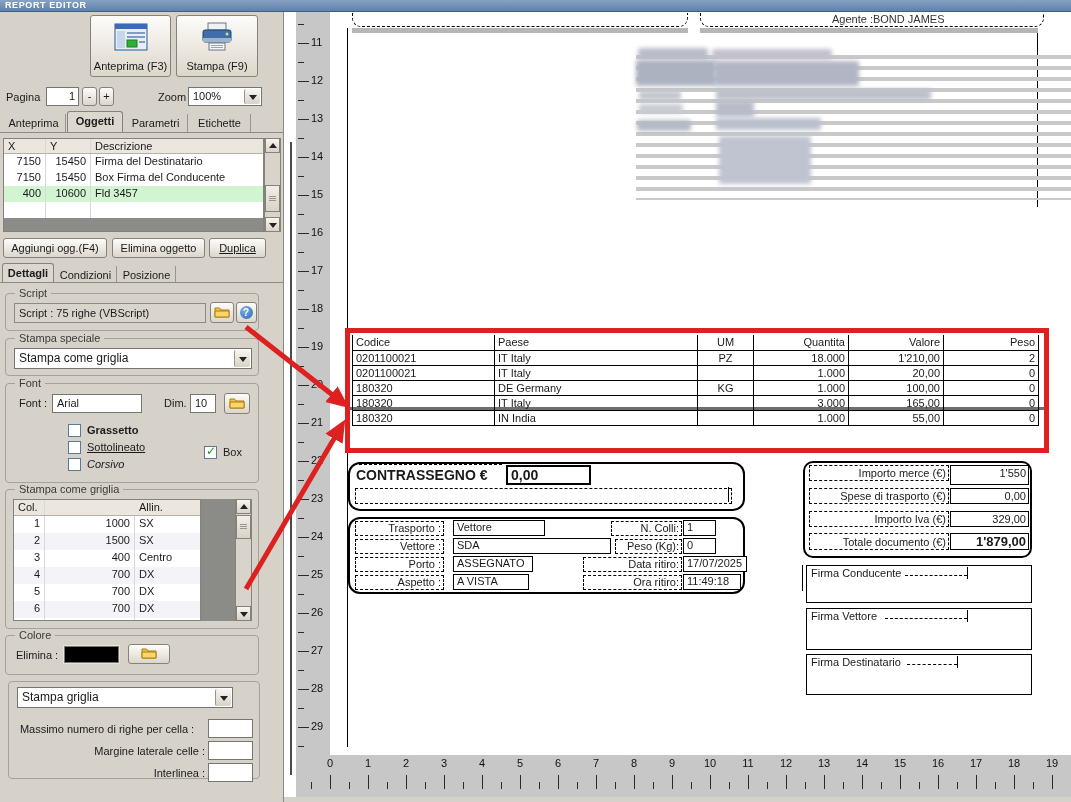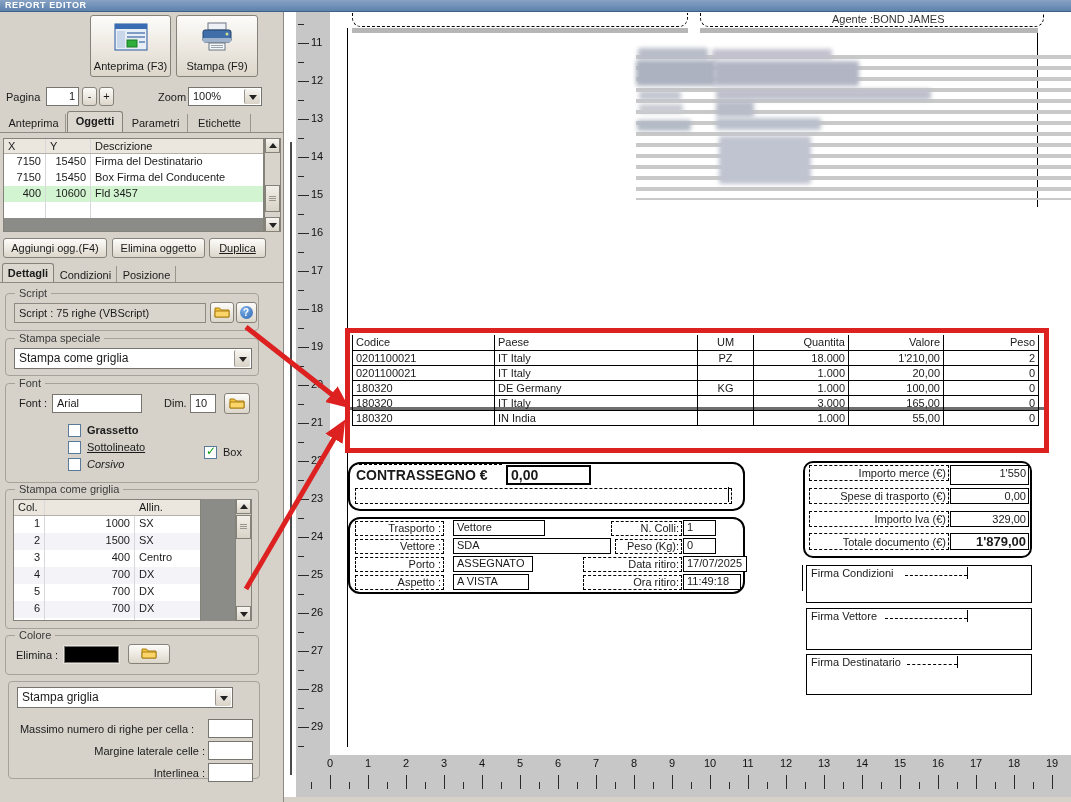--- a/index.html
+++ b/index.html
@@ -583,21 +583,21 @@
   <div class="dbox rt" style="left:4px;top:25px;width:140px;height:16px;padding-top:1px;">Spese di trasporto (€)</div>
   <div class="sbox rt" style="left:145px;top:25px;width:79px;height:16px;padding-top:1px;">0,00</div>
   <div class="dbox rt" style="left:4px;top:48px;width:140px;height:16px;padding-top:1px;">Importo Iva (€)</div>
   <div class="sbox rt" style="left:145px;top:48px;width:79px;height:16px;padding-top:1px;">329,00</div>
   <div class="dbox rt" style="left:4px;top:70px;width:140px;height:17px;padding-top:2px;">Totale documento (€)</div>
   <div class="sbox rt" style="left:145px;top:70px;width:79px;height:17px;font-weight:bold;font-size:13px;">1'879,00</div>
 </div>
 
 <div class="abs docline" style="left:802px;top:565px;width:1px;height:26px;"></div>
 <div class="sigbox" style="left:806px;top:565px;width:226px;height:38px;">
-  <span class="slbl">Firma Condizioni</span>
+  <span class="slbl">Firma Conducente</span>
   <span class="sdash" style="left:98px;width:62px;"></span>
     <span class="stick" style="left:160px;"></span>
 </div>
 <div class="sigbox" style="left:806px;top:608px;width:226px;height:42px;">
   <span class="slbl">Firma Vettore</span>
   <span class="sdash" style="left:78px;width:82px;"></span>
     <span class="stick" style="left:160px;"></span>
 </div>
 <div class="sigbox" style="left:806px;top:654px;width:226px;height:41px;">
   <span class="slbl">Firma Destinatario</span>

